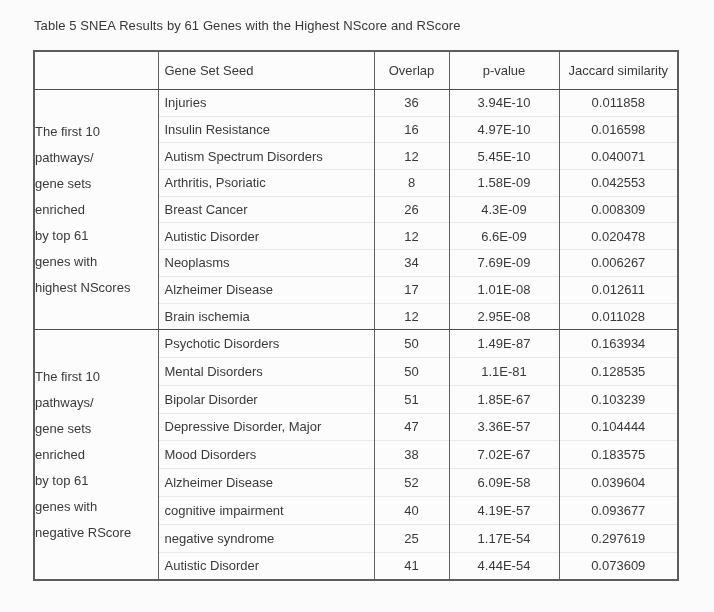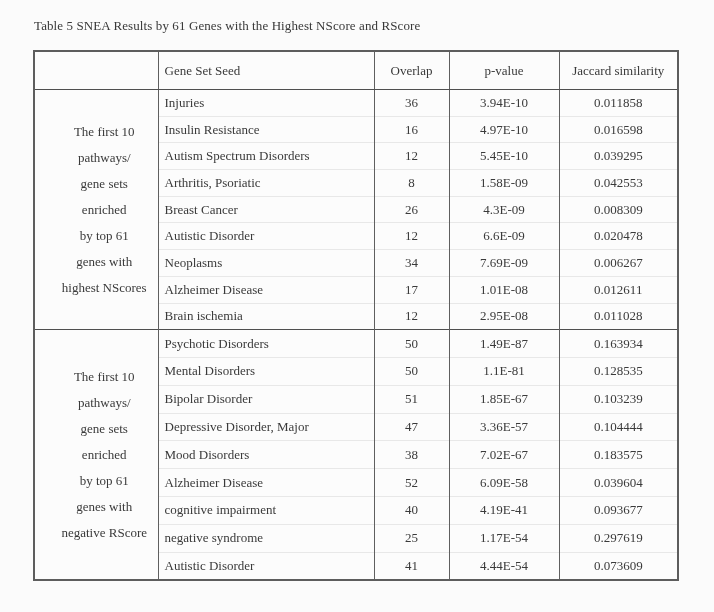--- a/index.html
+++ b/index.html
@@ -9,21 +9,20 @@
     height: 612px;
     background: #fbfbfb;
     font-family: "Liberation Sans", "DejaVu Sans", sans-serif;
     color: #3a3a3a;
     overflow: hidden;
   }
   .page {
     position: relative;
     width: 714px;
     height: 452px;
-    font-family: Liberation Serif, serif;
   }
   .title {
     position: absolute;
     left: 34px;
     top: 18px;
     font-size: 13px;
     letter-spacing: 0.1px;
     color: #383838;
     white-space: nowrap;
   }
@@ -60,22 +59,22 @@
 
   thead th {
     height: 37px;
     border-bottom: 1px solid #4f4f4f;
   }
   thead th.left, td.c1 {
     text-align: left;
     padding-left: 6px;
   }
   td.label-cell {
-    text-align: center;
-    padding-left: 16px;
+    text-align: left;
+    padding-left: 0;
     vertical-align: middle;
     border-left: none;
   }
   .label-line {
     line-height: 26px;
     font-size: 13px;
     color: #3a3a3a;
   }
   tbody.group1 tr { height: 26.7px; }
   tbody.group2 tr { height: 27.8px; }
@@ -129,21 +128,21 @@
         <tr>
           <td class="c1">Insulin Resistance</td>
           <td class="c2">16</td>
           <td class="c3">4.97E-10</td>
           <td class="c4">0.016598</td>
         </tr>
         <tr>
           <td class="c1">Autism Spectrum Disorders</td>
           <td class="c2">12</td>
           <td class="c3">5.45E-10</td>
-          <td class="c4">0.039295</td>
+          <td class="c4">0.040071</td>
         </tr>
         <tr>
           <td class="c1">Arthritis, Psoriatic</td>
           <td class="c2">8</td>
           <td class="c3">1.58E-09</td>
           <td class="c4">0.042553</td>
         </tr>
         <tr>
           <td class="c1">Breast Cancer</td>
           <td class="c2">26</td>
@@ -217,21 +216,21 @@
         </tr>
         <tr>
           <td class="c1">Alzheimer Disease</td>
           <td class="c2">52</td>
           <td class="c3">6.09E-58</td>
           <td class="c4">0.039604</td>
         </tr>
         <tr>
           <td class="c1">cognitive impairment</td>
           <td class="c2">40</td>
-          <td class="c3">4.19E-41</td>
+          <td class="c3">4.19E-57</td>
           <td class="c4">0.093677</td>
         </tr>
         <tr>
           <td class="c1">negative syndrome</td>
           <td class="c2">25</td>
           <td class="c3">1.17E-54</td>
           <td class="c4">0.297619</td>
         </tr>
         <tr>
           <td class="c1">Autistic Disorder</td>

